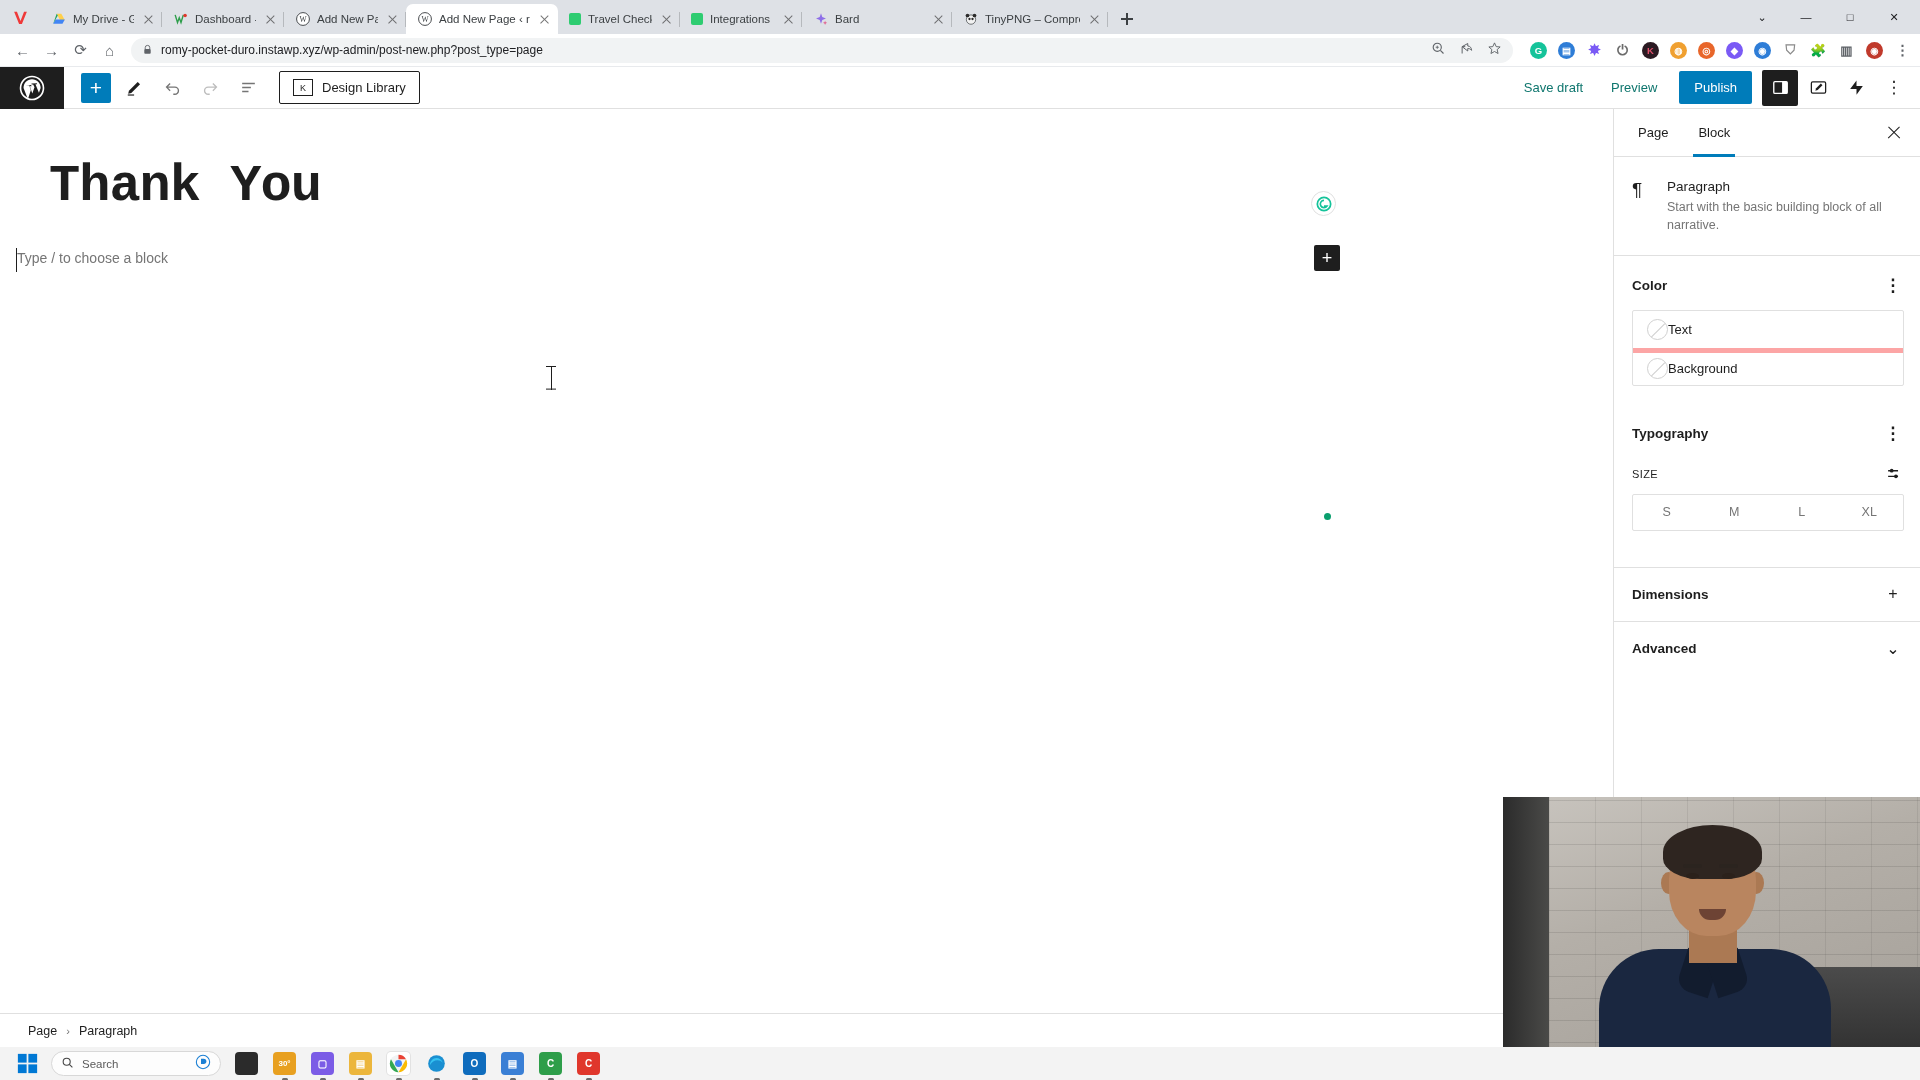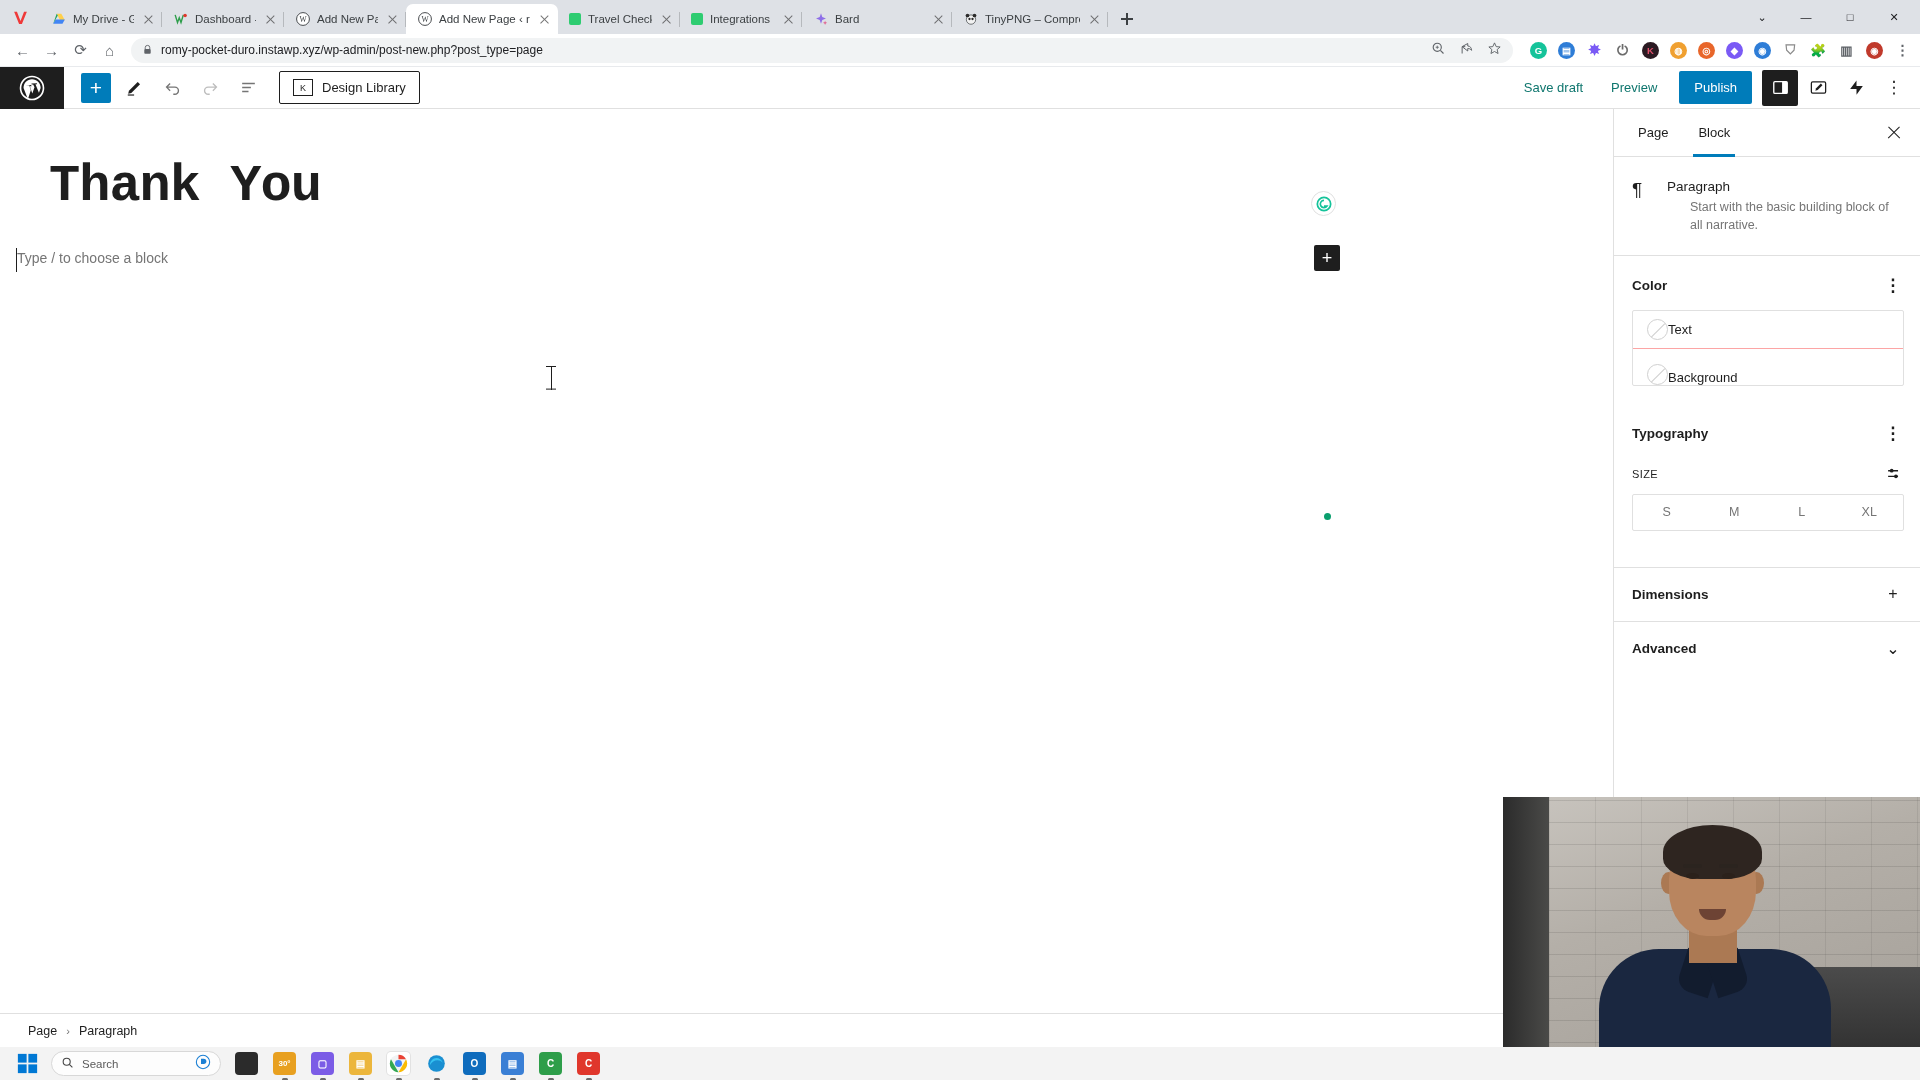--- a/index.html
+++ b/index.html
@@ -227,21 +227,21 @@
 
   .block-card {
     display: flex; gap: 13px; padding: 22px 16px 20px 18px;
     border-bottom: 1px solid #e0e0e0;
   }
   .block-card-icon {
     width: 22px; flex: 0 0 auto; font-size: 19px; color: #1e1e1e;
     line-height: 1; padding-top: 1px;
   }
   .block-card-name { font-size: 13.5px; color: #1e1e1e; margin-bottom: 5px; }
-  .block-card-desc { font-size: 12.5px; color: #757575; line-height: 1.42; margin-left: 23px; }
+  .block-card-desc { font-size: 12.5px; color: #757575; line-height: 1.42; }
 
   .sb-section-head {
     display: flex; align-items: center; padding: 17px 14px 11px 18px;
   }
   .sb-section-title { font-size: 13.5px; font-weight: bold; color: #1e1e1e; }
   .dots-btn {
     margin-left: auto; width: 26px; height: 26px; display: flex;
     align-items: center; justify-content: center; color: #1e1e1e;
     font-size: 15px; letter-spacing: 0; line-height: 1;
   }
@@ -249,21 +249,21 @@
     display: block; font-size: 17px; line-height: .55; font-weight: bold;
   }
 
   .color-box {
     margin: 0 16px 18px 18px; border: 1px solid #e0e0e0; border-radius: 2px;
   }
   .color-row {
     height: 37px; display: flex; align-items: center; gap: 0;
     padding: 0 14px; font-size: 13px; color: #1e1e1e;
   }
-  .color-row + .color-row { border-top: 1px solid #fca5a5; align-items: flex-end; }
+  .color-row + .color-row { border-top: 5px solid #fca5a5; }
   .swatch-empty {
     width: 21px; height: 21px; border-radius: 50%; border: 1px solid #d0d0d0;
     position: relative; flex: 0 0 auto; overflow: hidden;
   }
   .swatch-empty::after {
     content: ""; position: absolute; left: -2px; top: 9px; width: 26px;
     height: 1px; background: #d0d0d0; transform: rotate(-45deg);
   }
 
   .size-label-row {

